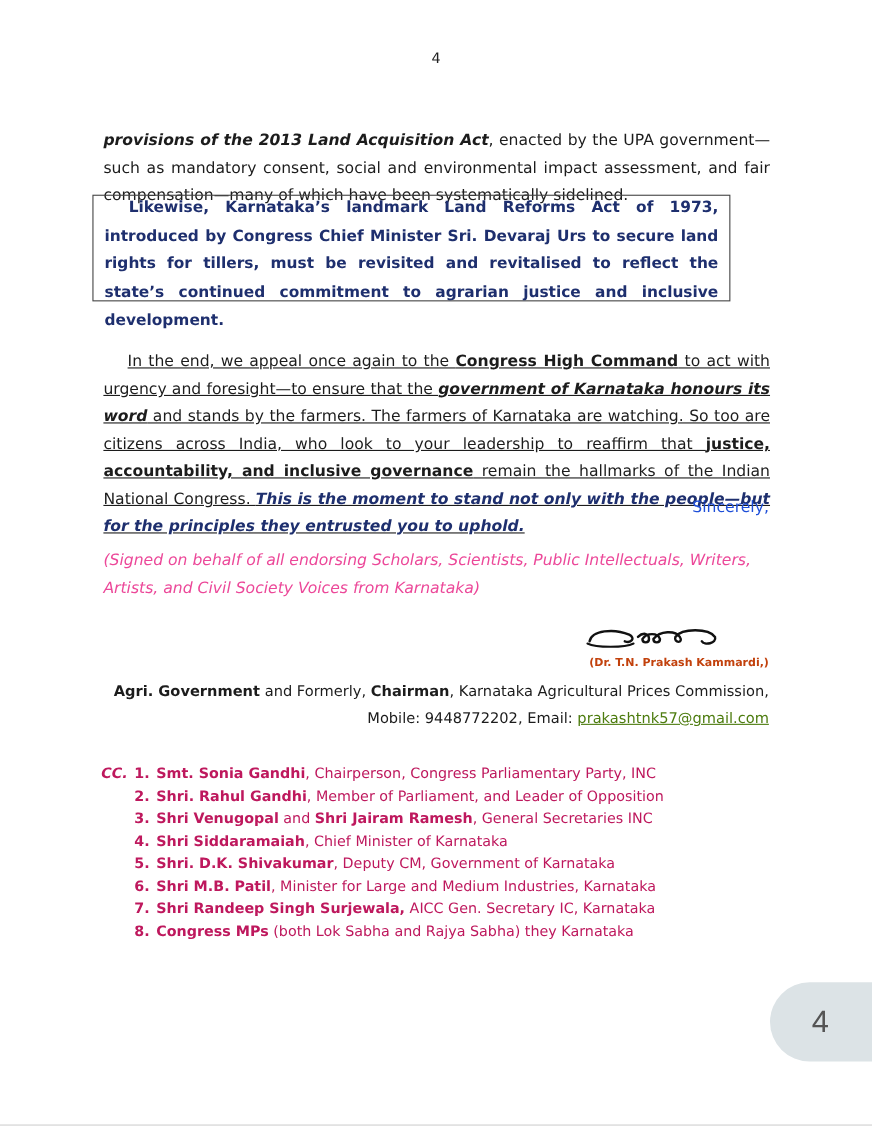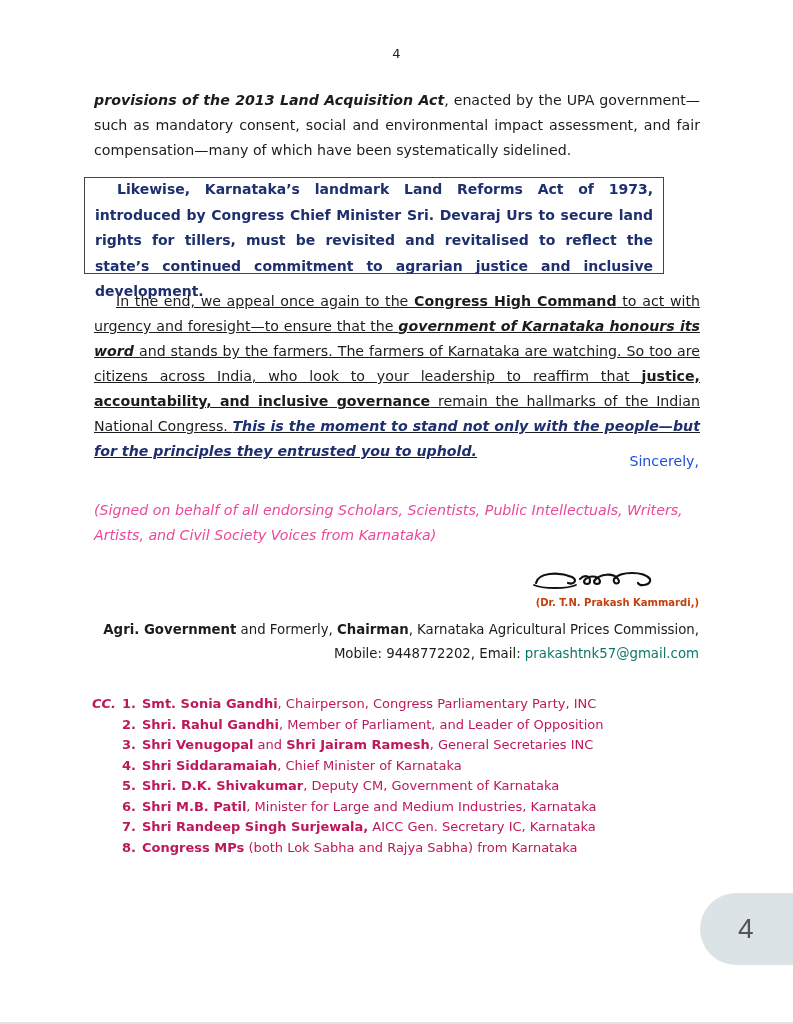--- a/index.html
+++ b/index.html
@@ -7,21 +7,21 @@
     width: 793px; height: 1024px; position: relative; overflow: hidden;
     background: #ffffff; color: #1a1a1a;
     font-family: "DejaVu Sans", sans-serif;
   }
   .page-num-top {
     position: absolute; top: 46px; left: 0; width: 793px; text-align: center;
     font-size: 13px; color: #222;
   }
   .para {
     position: absolute; left: 94px; width: 606px;
-    font-size: 14.2px; line-height: 25px; text-align: justify; color: #1c1c1c;
+    font-size: 14.2px; line-height: 25px; text-align: justify; color: #1c1c1c; margin-top: 28px;
   }
   .p1 { top: 88px; }
   .bi { font-weight: bold; font-style: italic; }
   .b { font-weight: bold; }
   .box {
     position: absolute; left: 84px; top: 177px; width: 580px; height: 97px;
     border: 1.5px solid #444; box-sizing: border-box;
     padding: 0 10px; 
   }
   .box-text {
@@ -44,21 +44,21 @@
   .sig-name {
     position: absolute; top: 597px; right: 94px; font-size: 10px;
     color: #c2410c; font-weight: bold;
   }
   .sig-title {
     position: absolute; top: 622px; right: 94px; font-size: 13.3px; color: #1c1c1c;
   }
   .sig-contact {
     position: absolute; top: 646px; right: 94px; font-size: 13.3px; color: #1c1c1c;
   }
-  .email { color: #0f766e; }
+  .email { color: #4d7c0f; text-decoration: underline; }
   .cc {
     position: absolute; top: 694px; left: 92px; font-size: 13px; line-height: 20.5px; color: #be185d;
   }
   .cc-label { display: inline-block; width: 30px; font-weight: bold; font-style: italic; }
   .cc-row { white-space: nowrap; }
   .cc-num { display: inline-block; width: 20px; font-weight: bold; }
   .cc-spacer { display: inline-block; width: 30px; }
   .cc-name { font-weight: bold; }
   .page-badge {
     position: absolute; left: 700px; top: 893px; width: 110px; height: 72px;
@@ -107,20 +107,20 @@
 </div>
 
 <div class="cc">
   <div class="cc-row"><span class="cc-label">CC.</span><span class="cc-num">1.</span><span class="cc-name">Smt. Sonia Gandhi</span><span>, Chairperson, Congress Parliamentary Party, INC</span></div>
   <div class="cc-row"><span class="cc-spacer"></span><span class="cc-num">2.</span><span class="cc-name">Shri. Rahul Gandhi</span><span>, Member of Parliament, and Leader of Opposition</span></div>
   <div class="cc-row"><span class="cc-spacer"></span><span class="cc-num">3.</span><span class="cc-name">Shri Venugopal</span><span> and </span><span class="cc-name">Shri Jairam Ramesh</span><span>, General Secretaries INC</span></div>
   <div class="cc-row"><span class="cc-spacer"></span><span class="cc-num">4.</span><span class="cc-name">Shri Siddaramaiah</span><span>, Chief Minister of Karnataka</span></div>
   <div class="cc-row"><span class="cc-spacer"></span><span class="cc-num">5.</span><span class="cc-name">Shri. D.K. Shivakumar</span><span>, Deputy CM, Government of Karnataka</span></div>
   <div class="cc-row"><span class="cc-spacer"></span><span class="cc-num">6.</span><span class="cc-name">Shri M.B. Patil</span><span>, Minister for Large and Medium Industries, Karnataka</span></div>
   <div class="cc-row"><span class="cc-spacer"></span><span class="cc-num">7.</span><span class="cc-name">Shri Randeep Singh Surjewala,</span><span> AICC Gen. Secretary IC, Karnataka</span></div>
-  <div class="cc-row"><span class="cc-spacer"></span><span class="cc-num">8.</span><span class="cc-name">Congress MPs</span><span> (both Lok Sabha and Rajya Sabha) from Karnataka</span></div>
+  <div class="cc-row"><span class="cc-spacer"></span><span class="cc-num">8.</span><span class="cc-name">Congress MPs</span><span> (both Lok Sabha and Rajya Sabha) they Karnataka</span></div>
 </div>
 
 <div class="page-badge">
     <span>4</span>
   </div>
 
 <div class="bottom-line"></div>
 
 </body></html>

